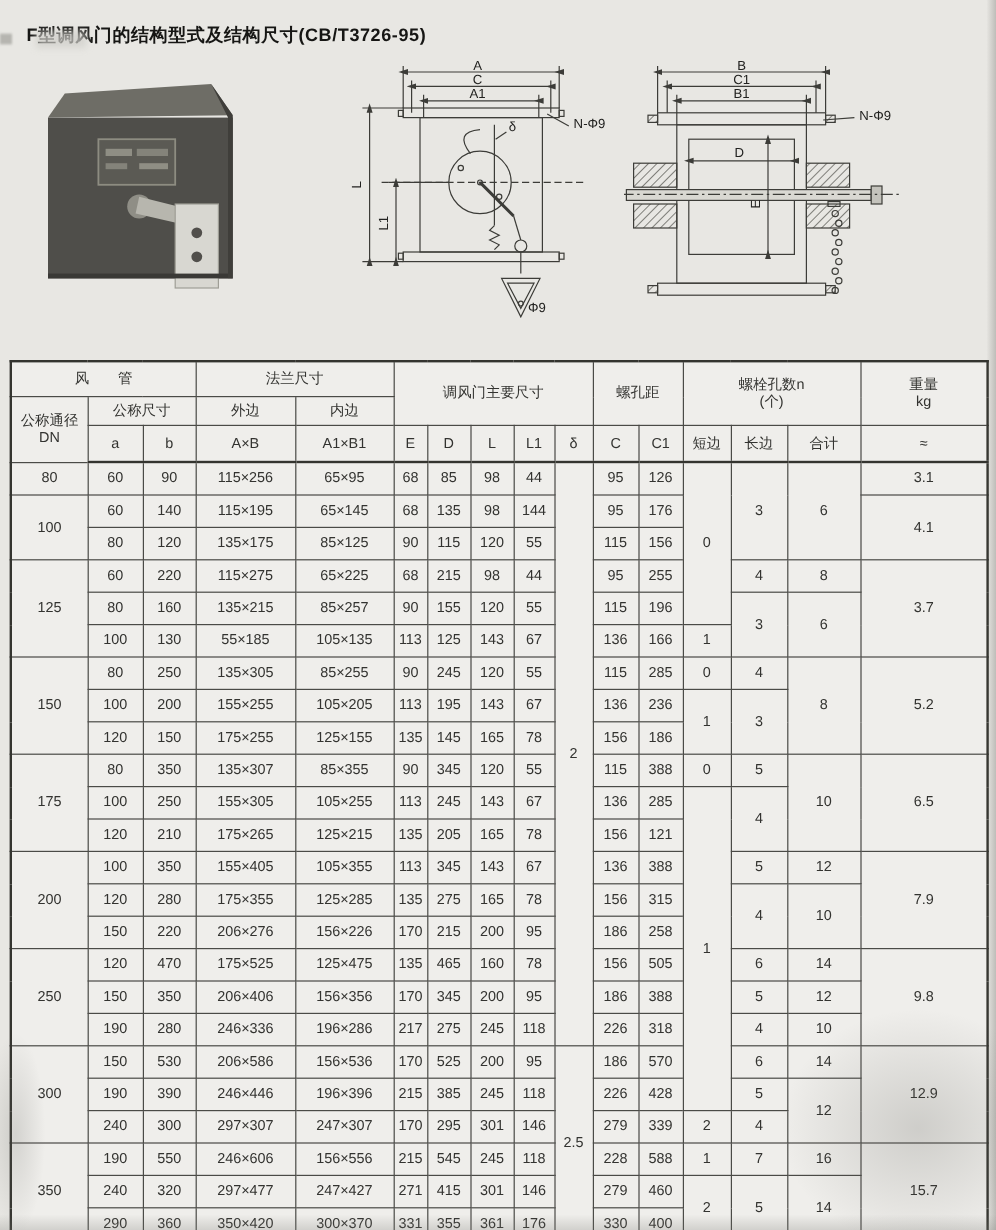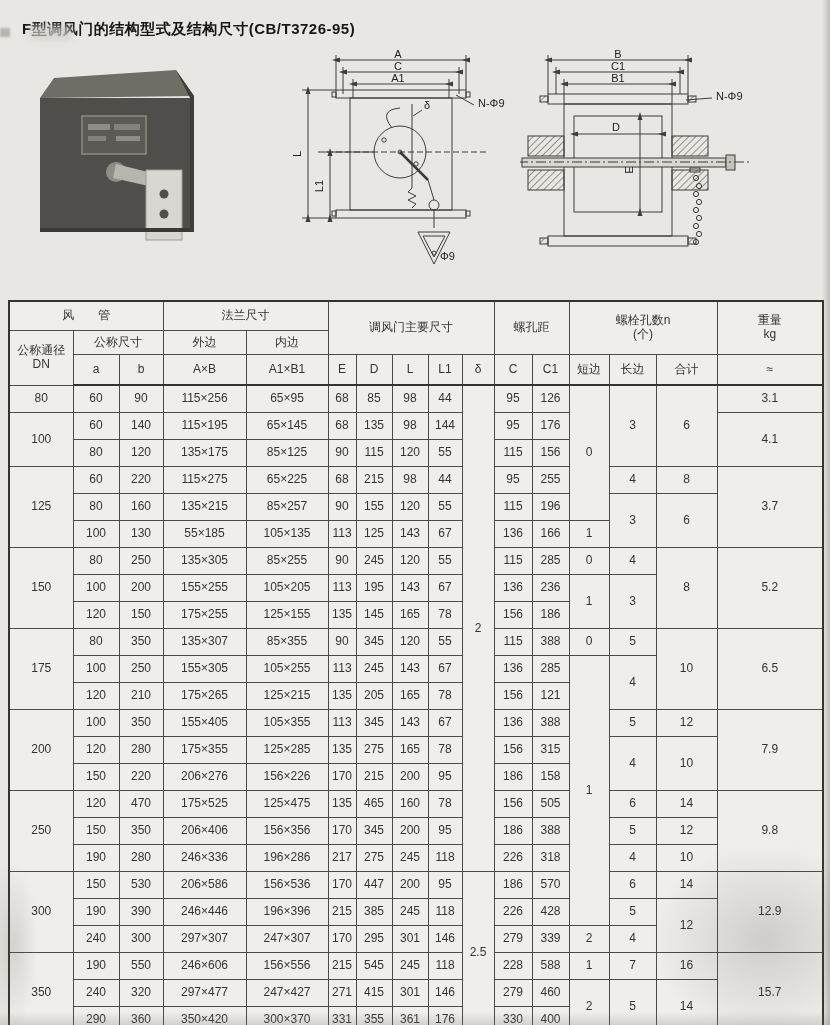--- a/index.html
+++ b/index.html
@@ -470,21 +470,21 @@
       <tr>
         <td>150</td>
         <td>220</td>
         <td>206×276</td>
         <td>156×226</td>
         <td>170</td>
         <td>215</td>
         <td>200</td>
         <td>95</td>
         <td>186</td>
-        <td>158</td>
+        <td>258</td>
       </tr>
       <tr class="grp">
         <td rowspan="3">250</td>
         <td>120</td>
         <td>470</td>
         <td>175×525</td>
         <td>125×475</td>
         <td>135</td>
         <td>465</td>
         <td>160</td>
@@ -523,21 +523,21 @@
         <td>4</td>
         <td>10</td>
       </tr>
       <tr class="grp">
         <td rowspan="3">300</td>
         <td>150</td>
         <td>530</td>
         <td>206×586</td>
         <td>156×536</td>
         <td>170</td>
-        <td>447</td>
+        <td>525</td>
         <td>200</td>
         <td>95</td>
         <td rowspan="6">2.5</td>
         <td>186</td>
         <td>570</td>
         <td>6</td>
         <td>14</td>
         <td rowspan="3">12.9</td>
       </tr>
       <tr>

